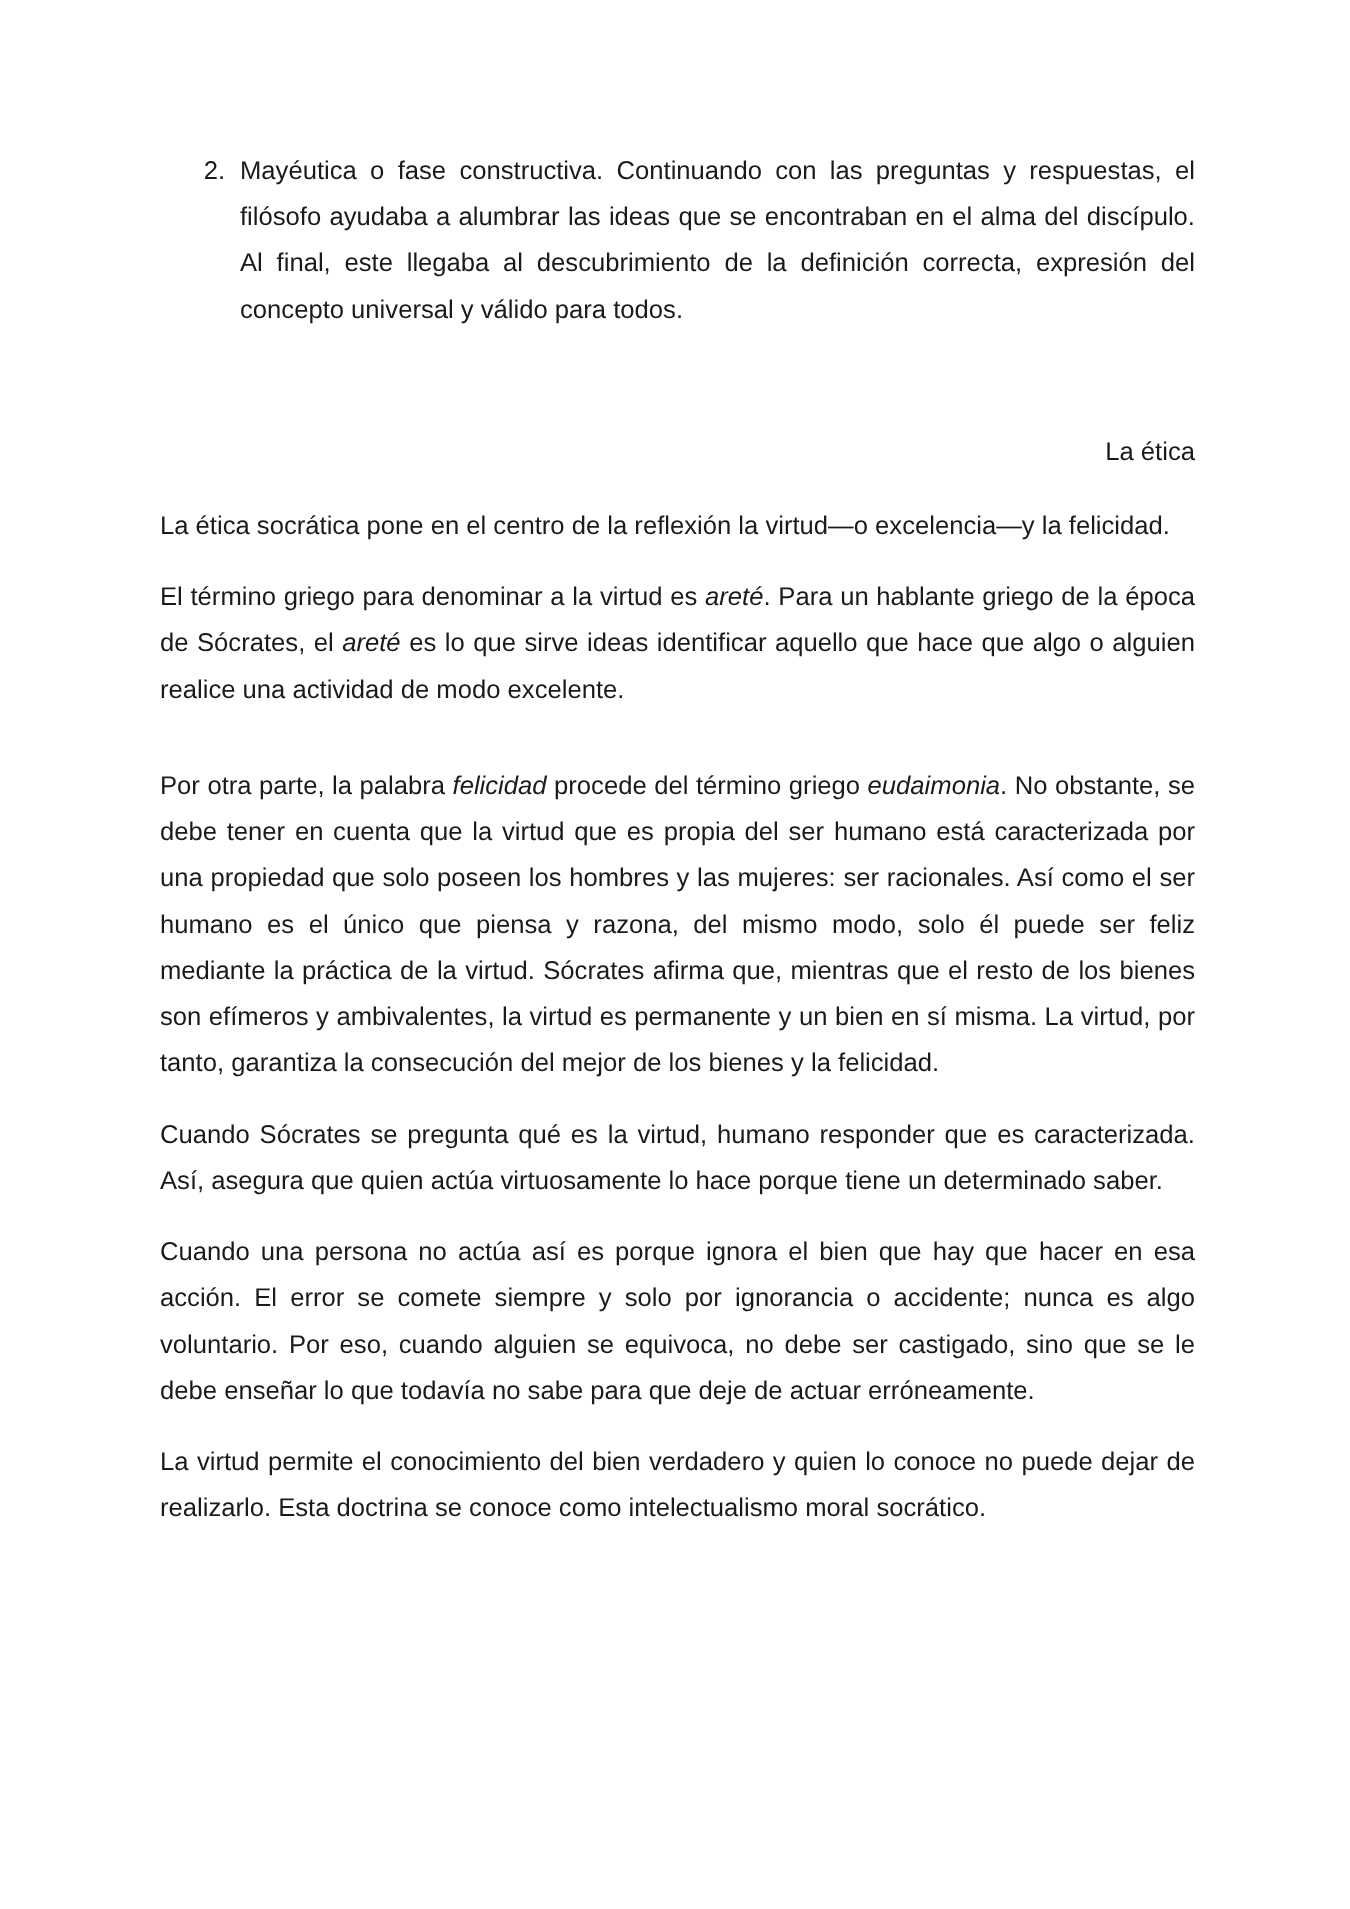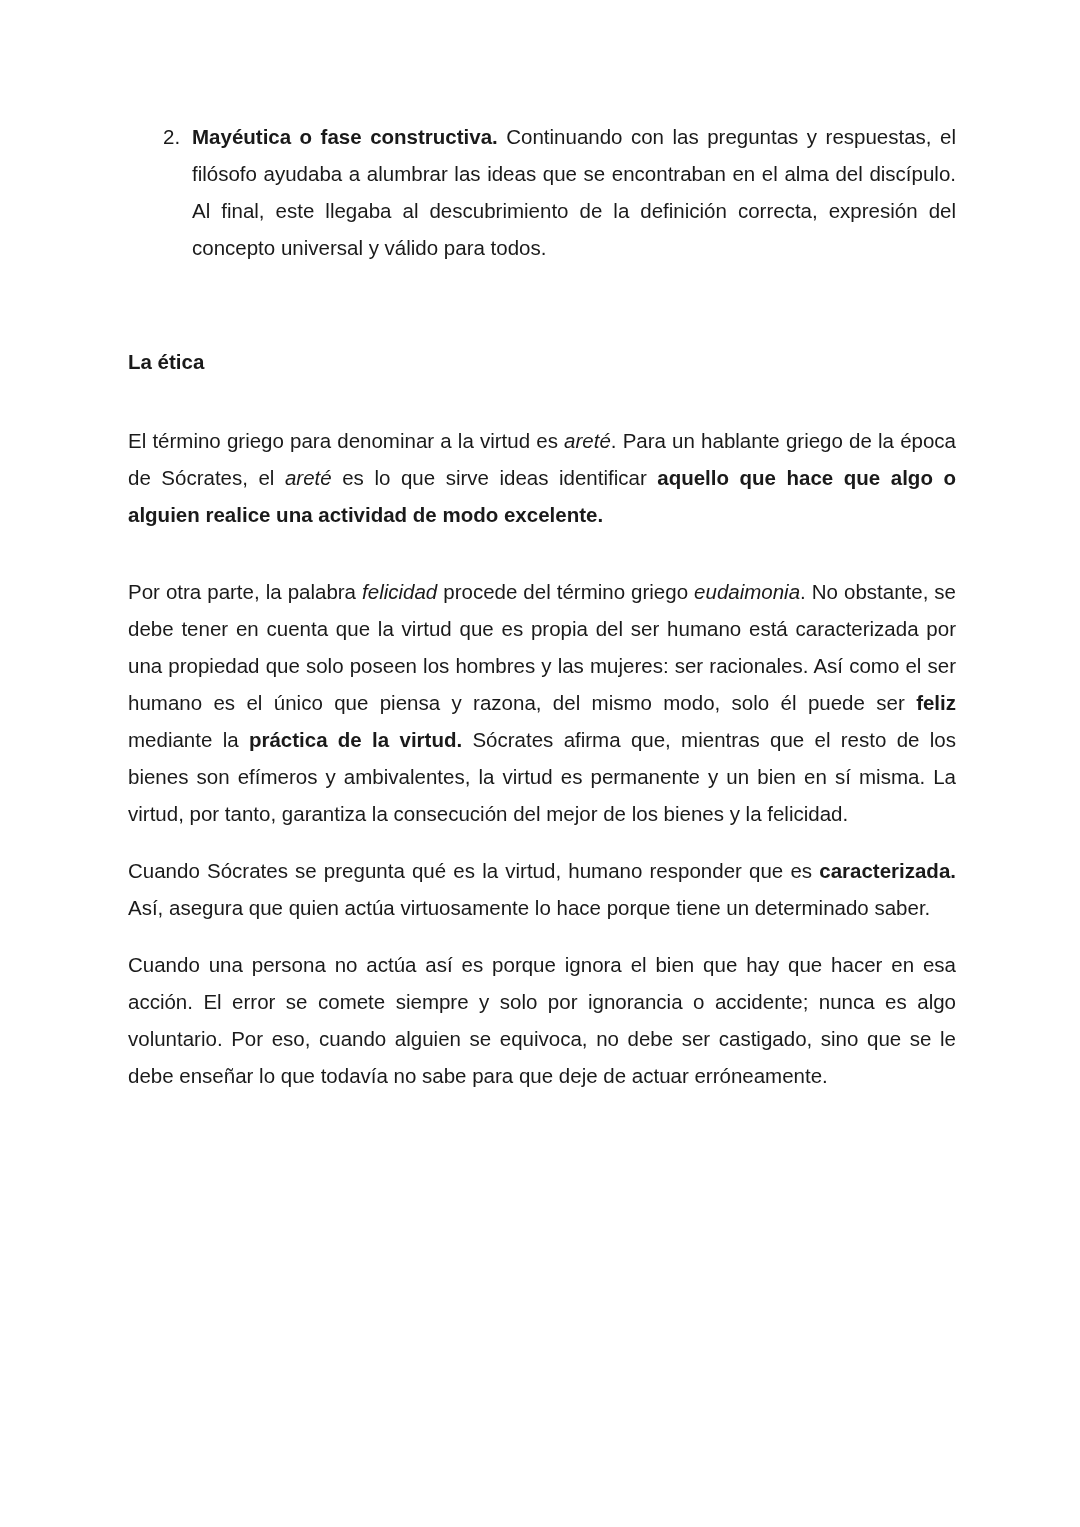--- a/index.html
+++ b/index.html
@@ -53,37 +53,38 @@
     width: 24px;
     text-align: left;
     font-size: 20.5px;
     line-height: 37px;
   }
 
   
   .section-heading {
     font-size: 20.5px;
     line-height: 37px;
-    font-weight: bold;
+    font-weight: normal;
     margin: 0;
     padding: 0;
+    text-align: right;
   }
 
   
   .para {
     font-size: 20.5px;
     line-height: 37px;
     text-align: justify;
     text-justify: inter-word;
     margin: 0;
     padding: 0;
     hyphens: none;
   }
 
-  b, strong { font-weight: bold; }
+  b, strong { font-weight: normal; }
   i, em { }
 
   
   .gap-after-list { height: 77px; }
   .gap-after-heading { height: 22px; }
   .gap-para { height: 20px; }
 </style>
 </head>
 <body>
 
@@ -95,20 +96,21 @@
         <span class="li-marker">2.</span><b>Mayéutica o fase constructiva.</b><span> Continuando con las preguntas y respuestas, el filósofo ayudaba a alumbrar las ideas que se encontraban en el alma del discípulo. Al final, este llegaba al descubrimiento de la definición correcta, expresión del concepto universal y válido para todos.</span>
       </li>
     </ol>
 
     <div class="gap-after-list"></div>
 
     <div class="section-heading">La ética</div>
 
     <div class="gap-after-heading"></div>
 
+    <p class="para"><span>La ética socrática pone en el centro de la reflexión la </span><b>virtud</b><span>—o excelencia—y la </span><b>felicidad.</b></p>
 
     <div class="gap-para"></div>
 
     <p class="para"><span>El término griego para denominar a la virtud es </span><i>areté</i><span>. Para un hablante griego de la época de Sócrates, el </span><i>areté</i><span> es lo que sirve ideas identificar </span><b>aquello que hace que algo o alguien realice una actividad de modo excelente.</b></p>
 
     <div class="gap-para"></div>
 
 
     <div class="gap-para"></div>
 
@@ -117,15 +119,16 @@
     <div class="gap-para"></div>
 
     <p class="para"><span>Cuando Sócrates se pregunta qué es la virtud, humano responder que es </span><b>caracterizada.</b><span> Así, asegura que quien actúa virtuosamente lo hace porque tiene un determinado saber.</span></p>
 
     <div class="gap-para"></div>
 
     <p class="para">Cuando una persona no actúa así es porque ignora el bien que hay que hacer en esa acción. El error se comete siempre y solo por ignorancia o accidente; nunca es algo voluntario. Por eso, cuando alguien se equivoca, no debe ser castigado, sino que se le debe enseñar lo que todavía no sabe para que deje de actuar erróneamente.</p>
 
     <div class="gap-para"></div>
 
+    <p class="para"><span>La virtud permite el conocimiento del bien verdadero y quien lo conoce no puede dejar de realizarlo. Esta doctrina se conoce como </span><b>intelectualismo moral socrático.</b></p>
 
   </div>
 </div>
 
 </body></html>

